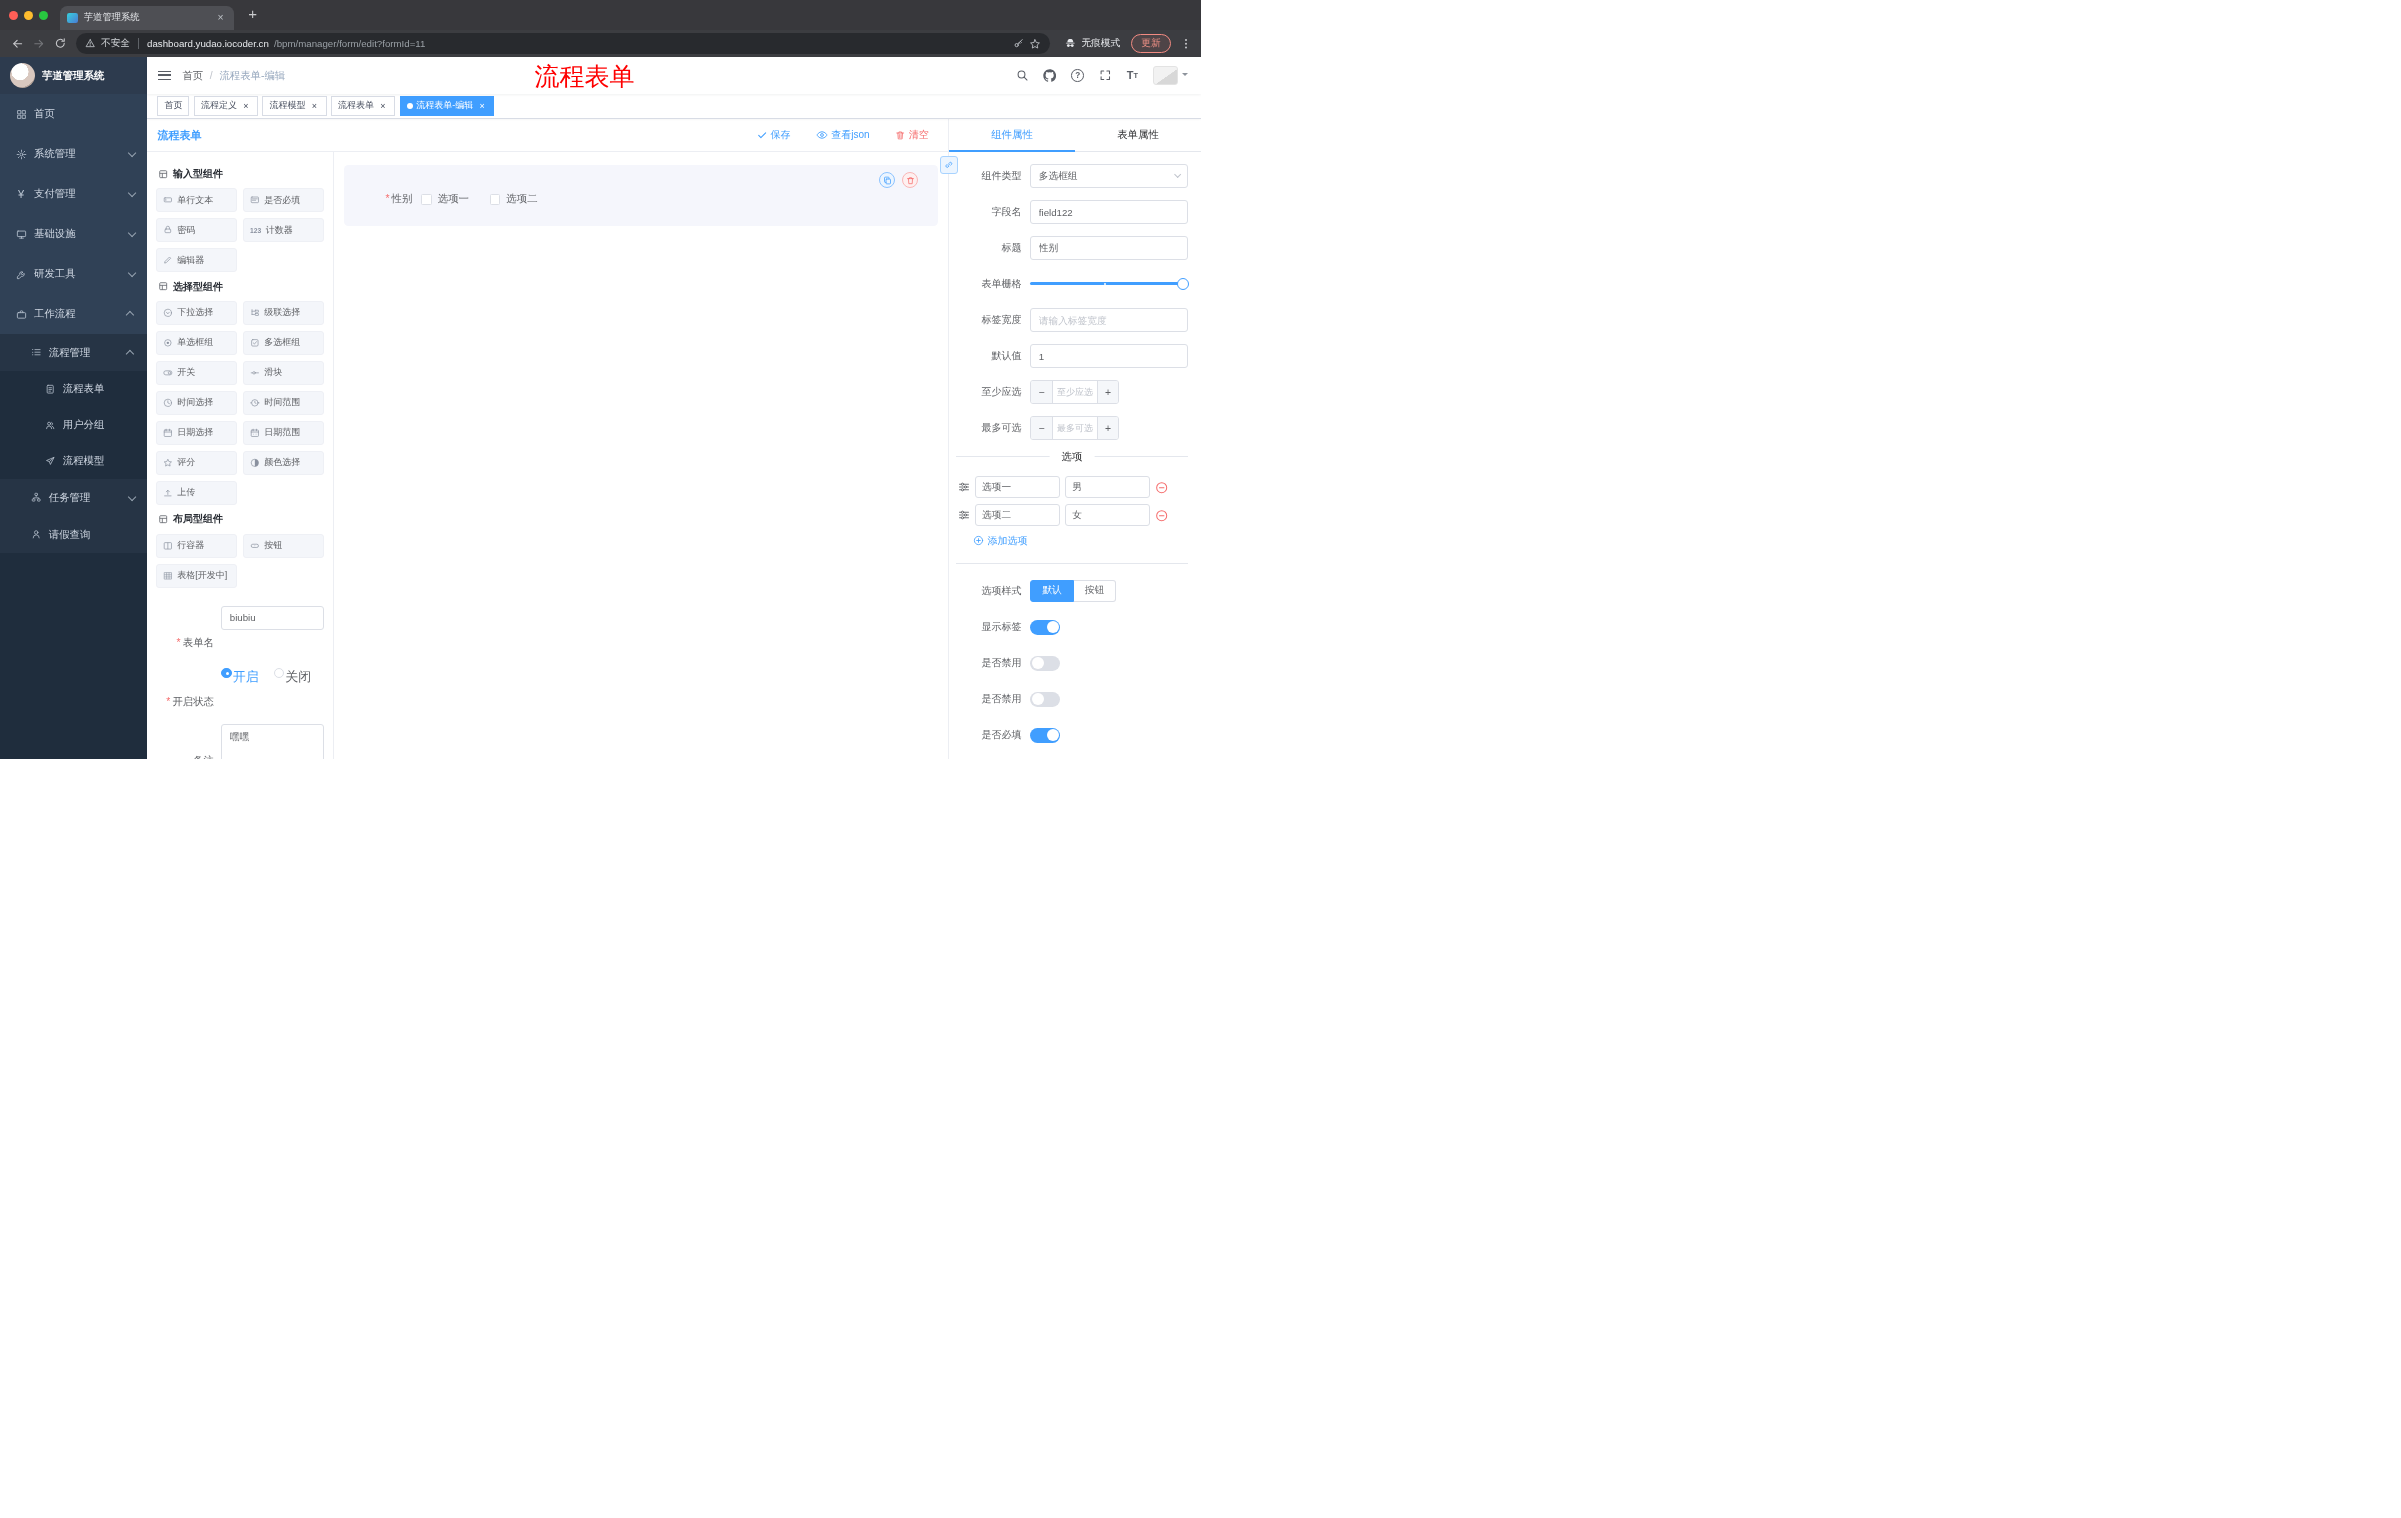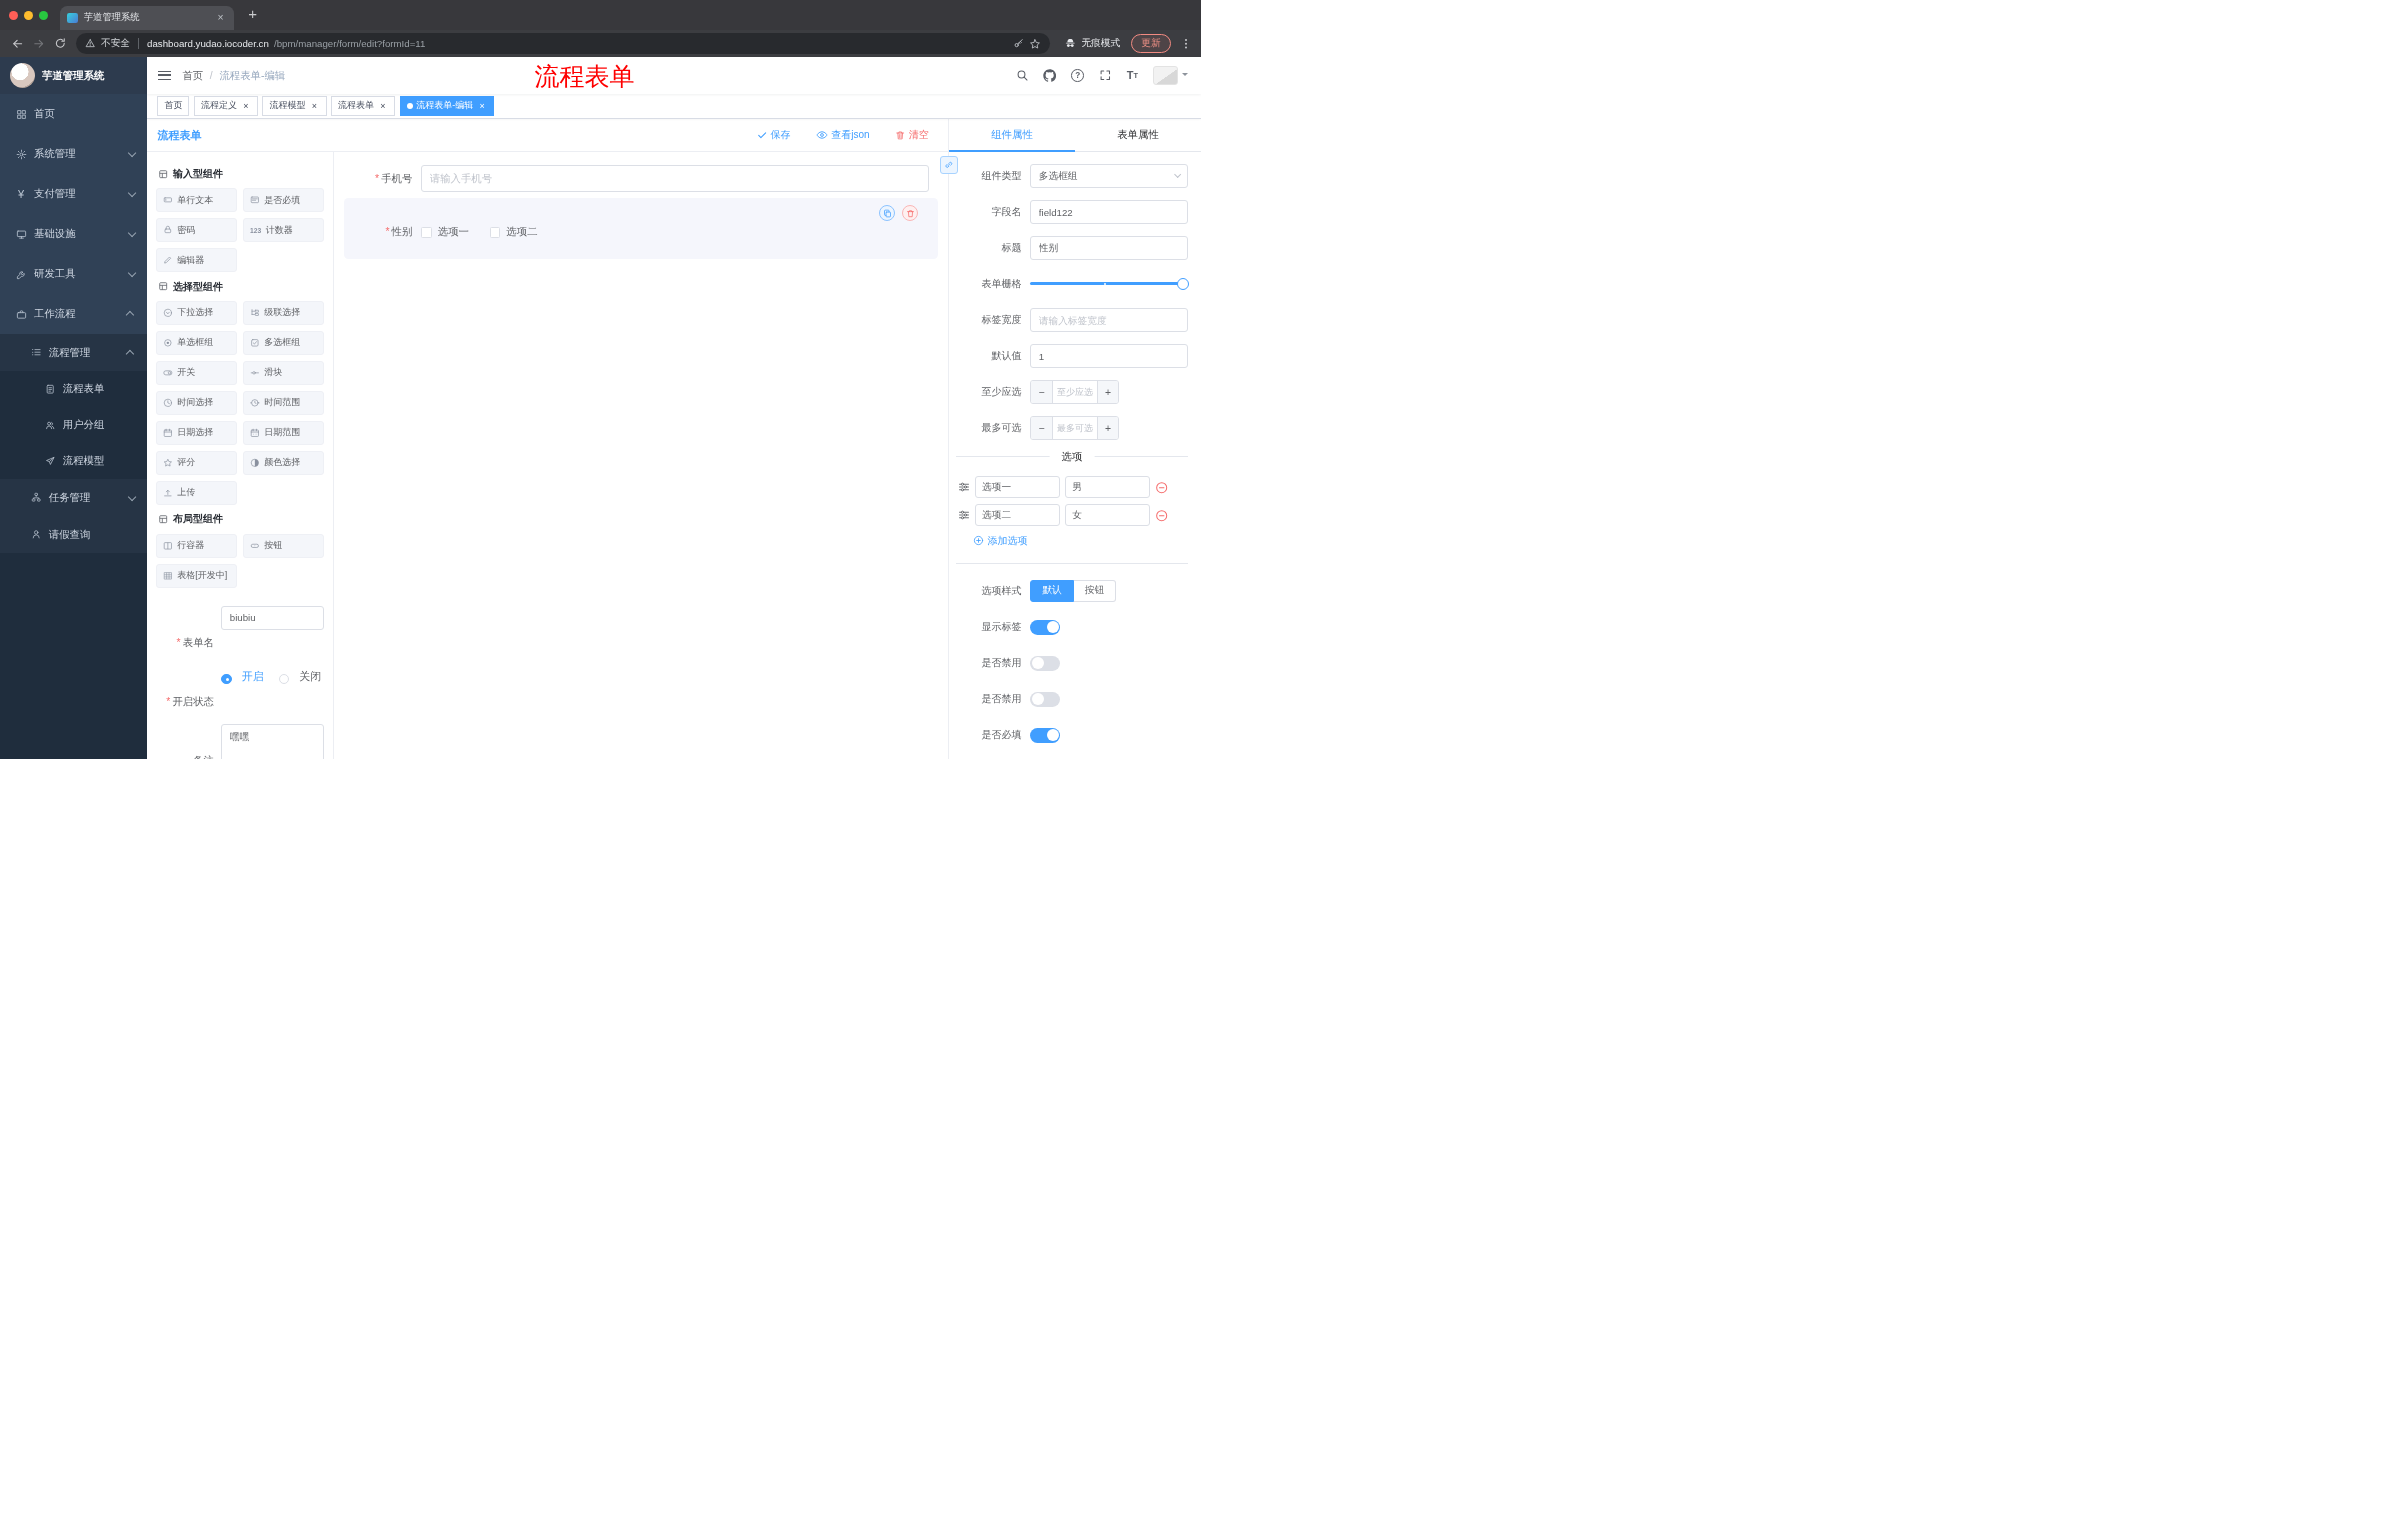--- a/index.html
+++ b/index.html
@@ -100,21 +100,21 @@
   .pi-123 { font-size:6.7px; font-weight:bold; color:#8a919f; letter-spacing:0; flex:none; }
 
   .meta { margin-top:18px; }
   .meta-row { display:flex; align-items:flex-start; margin-bottom:15px; }
   .meta-label { width:58px; flex:none; text-align:right; font-size:10.4px; color:#606266; padding-top:5.2px; white-space:nowrap;margin-top:25px; }
   .req { color:#f56c6c; margin-right:2.2px; }
   .meta-ctrl { margin-left:7.4px; flex:1; min-width:0; }
   .txt { width:100%; height:24px; border:0.7px solid #dcdfe6; border-radius:3px; padding:0 7.4px; font-size:9.7px; color:#606266; outline:none; background:#fff; font-family:inherit; }
   textarea.txt { height:56px; padding:4.5px 7.4px; resize:none; line-height:1.4; }
   .radio-group { display:flex; align-items:center; height:24px; gap:15px; }
-  .radio { display:inline-flex; align-items:flex-end; gap:10px; font-size:11px; color:#606266; cursor:pointer; }
+  .radio { display:inline-flex; align-items:flex-start; gap:1px; font-size:13px; color:#606266; cursor:pointer; }
   .rdot { width:10.4px; height:10.4px; border-radius:50%; border:0.7px solid #dcdfe6; background:#fff; position:relative; flex:none; }
   .radio.checked .rdot { background:#409eff; border-color:#409eff; }
   .radio.checked .rdot::after { content:""; position:absolute; left:3.3px; top:3.3px; width:3px; height:3px; border-radius:50%; background:#fff; }
   .radio.checked .rlabel { color:#409eff; }
 
   
   .canvas { flex:1; min-width:0; padding:13.4px 10.4px; overflow:hidden; background:#fff; }
   .field-row { display:flex; align-items:center; margin-bottom:6px; }
   .f-label { width:77px; flex:none; text-align:right; font-size:10.4px; color:#606266; padding-right:9px; white-space:nowrap; }
   .f-input { flex:1; height:27px; margin-right:9px; font-size:10.4px; }
@@ -660,24 +660,20 @@
                 <div class="meta-row">
                   <label class="meta-label"><span>备注</span></label>
                   <div class="meta-ctrl">
                     <textarea class="txt" style="">嘿嘿</textarea>
                   </div>
                 </div>
               </div>
             </div>
 
             <div class="canvas">
-              <div class="field-row">
-                <span class="f-label"><span class="req">*</span><span>手机号</span></span>
-                <input class="txt f-input" placeholder="请输入手机号" style="">
-              </div>
 
               <div class="gender-block">
                 <div class="block-actions">
                   <span class="circle-btn copy-btn">
                     <svg width="9" height="9" viewBox="0 0 24 24" fill="none" stroke="currentColor" stroke-width="2" stroke-linecap="round" stroke-linejoin="round">
                         <rect x="8" y="8" width="12" height="13" rx="2"></rect>
                         <path d="M16 8V5a2 2 0 0 0-2-2H6a2 2 0 0 0-2 2v10a2 2 0 0 0 2 2h2"></path>
                       </svg>
                   </span>
                   <span class="circle-btn del-btn">

